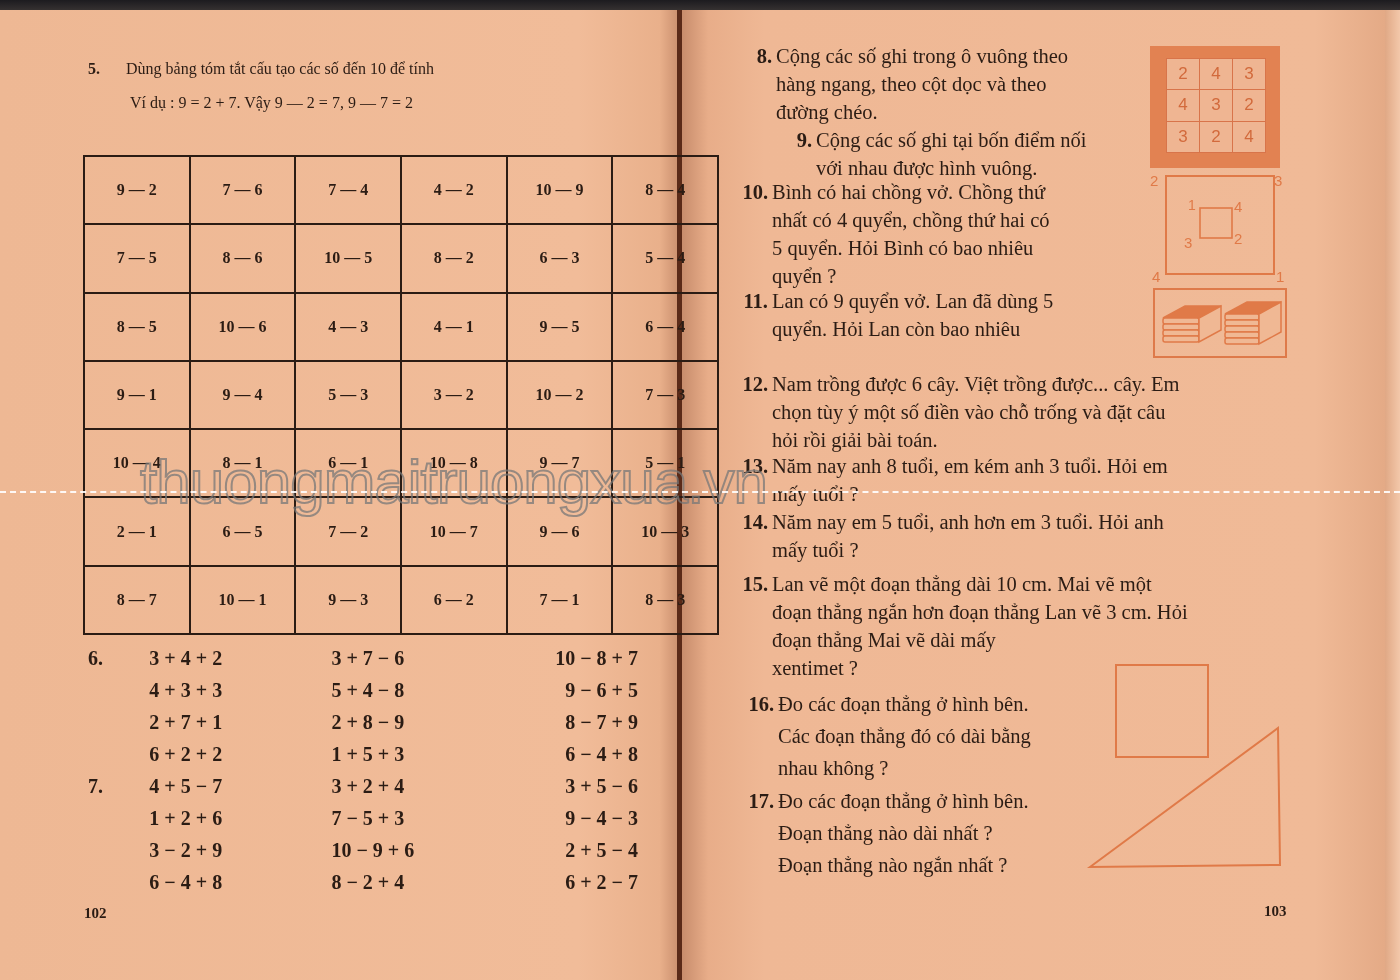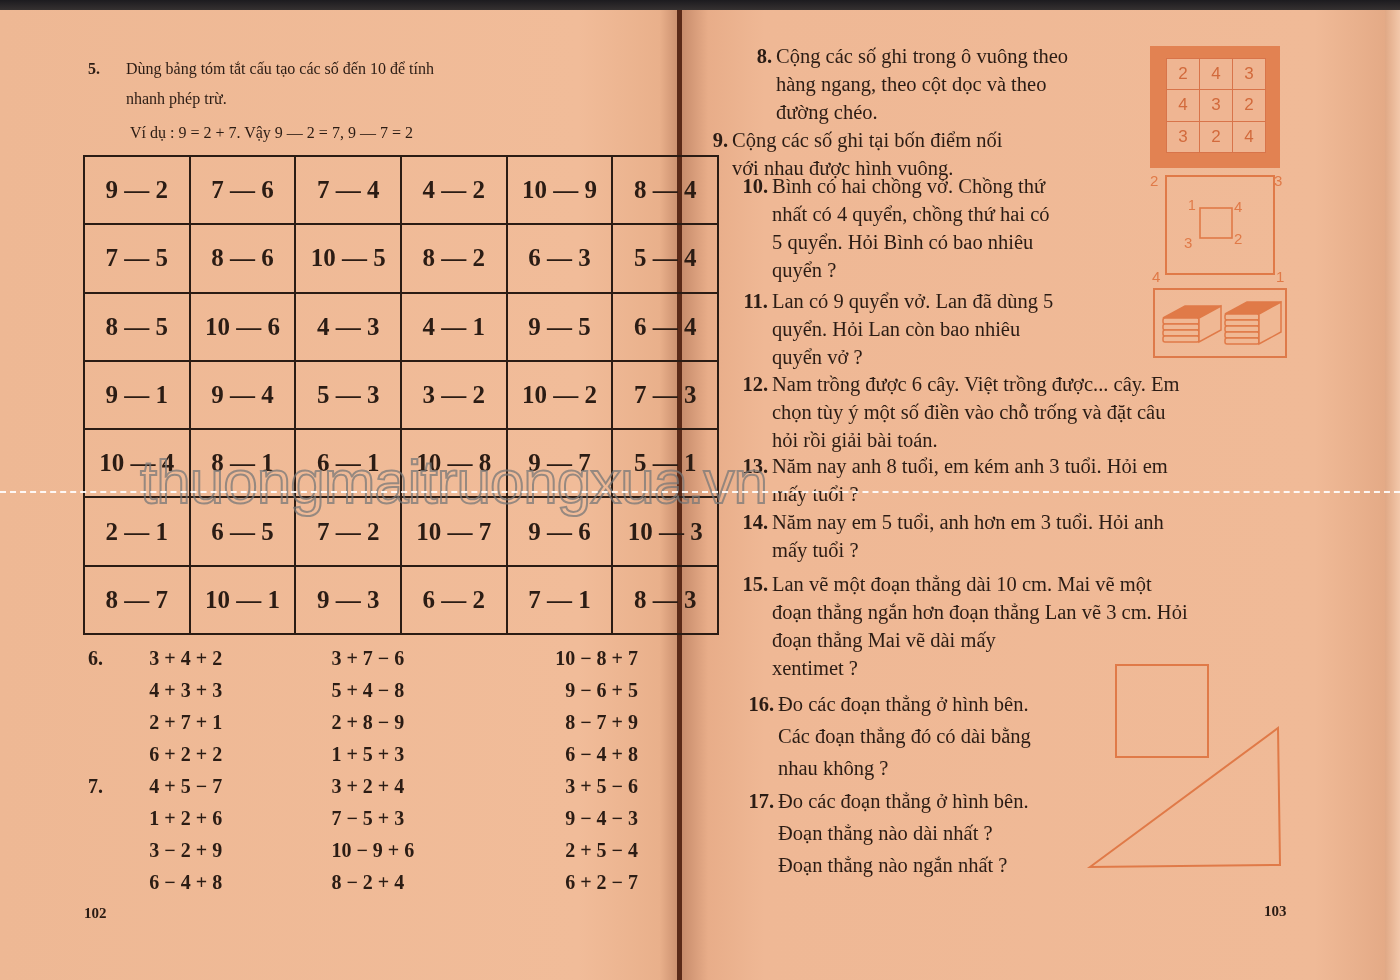--- a/index.html
+++ b/index.html
@@ -22,21 +22,21 @@
   
   .ex5 { position:absolute; left:88px; top:54px; width:560px; font-size:16px; line-height:30px; }
   .num { font-weight:bold; display:inline-block; }
   .ex5 .num { width:38px; }
   .ex5 .indent { padding-left:38px; }
   .ex5 .example { padding-left:42px; margin-top:4px; }
 
   .grid {
     position:absolute; left:83px; top:155px; width:636px; height:480px;
     border:2px solid #2b1c14; border-collapse:collapse;
-    font-size:25px; font-weight:bold;
+    font-size:16px; font-weight:bold;
   }
   .grid td {
     border:2px solid #2b1c14; text-align:center; vertical-align:middle;
     width:91px; height:58px; padding:0; white-space:nowrap;
   }
 
   .exprs { position:absolute; left:88px; top:642px; width:550px; font-size:20px; font-weight:bold; }
   .erow { display:flex; height:32px; align-items:center; }
   .erow .lbl { width:58px; font-weight:bold; }
   .erow .c { width:170px; text-align:left; padding-left:0; }
@@ -79,21 +79,20 @@
 <body>
 
 <div class="topbar"></div>
 <div class="page left"></div>
 <div class="page right"></div>
 <div class="edge"></div>
 <div class="spine"></div>
 
 <div class="ex5">
   <div><span class="num">5.</span><span>Dùng bảng  tóm tắt  cấu tạo các số đến 10 để  tính</span></div>
-  <div class="indent">nhanh phép trừ.</div>
   <div class="example">Ví dụ : 9 = 2 + 7. Vậy 9 — 2 = 7, 9 — 7 = 2</div>
 </div>
 
 <table class="grid">
   <tbody id="grid-body">
       <tr>
         <td>9 — 2</td>
         <td>7 — 6</td>
         <td>7 — 4</td>
         <td>4 — 2</td>
@@ -203,34 +202,33 @@
   </div>
 
 <div class="pg" style="left:84px;top:905px;">102</div>
 
 <div id="questions">
     <div class="q" style="left: 738px; top: 42px; width: 400px;">
       <div><span class="num">8.</span><span>Cộng các số ghi trong ô vuông theo</span></div>
       <div class="hang">hàng ngang, theo cột dọc và theo</div>
       <div class="hang">đường chéo.</div>
     </div>
-    <div class="q" style="left: 694px; top: 126px; width: 400px;">
+    <div class="q" style="left: 778px; top: 126px; width: 400px;">
       <div><span class="num">9.</span><span>Cộng các số ghi tại bốn điểm nối</span></div>
       <div class="hang">với nhau được hình vuông.</div>
     </div>
-    <div class="q" style="left: 734px; top: 172px; width: 404px; font-family: Liberation Serif, serif;">
+    <div class="q" style="left: 734px; top: 178px; width: 404px; font-family: Liberation Serif, serif;">
       <div><span class="num">10.</span><span>Bình có hai chồng vở. Chồng thứ</span></div>
       <div class="hang">nhất có 4 quyển, chồng thứ hai có</div>
       <div class="hang">5 quyển. Hỏi Bình có bao nhiêu</div>
       <div class="hang">quyển ?</div>
     </div>
     <div class="q" style="left: 734px; top: 287px; width: 370px;">
       <div><span class="num">11.</span><span>Lan có 9 quyển vở. Lan đã dùng 5</span></div>
       <div class="hang">quyển. Hỏi  Lan  còn bao  nhiêu</div>
-      <div class="hang">quyển vở ?</div>
     </div>
     <div class="q" style="left: 734px; top: 370px; width: 556px;">
       <div><span class="num">12.</span><span>Nam trồng được 6 cây. Việt trồng được... cây. Em</span></div>
       <div class="hang">chọn tùy ý một số điền vào chỗ trống và đặt câu</div>
       <div class="hang">hỏi rồi giải bài toán.</div>
     </div>
     <div class="q" style="left: 734px; top: 452px; width: 556px;">
       <div><span class="num">13.</span><span>Năm nay anh 8 tuổi, em kém anh 3 tuổi. Hỏi em</span></div>
       <div class="hang">mấy tuổi ?</div>
     </div>

